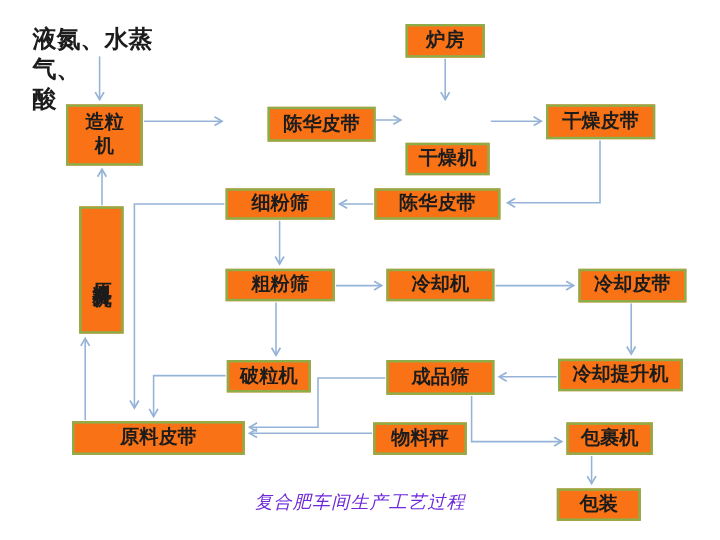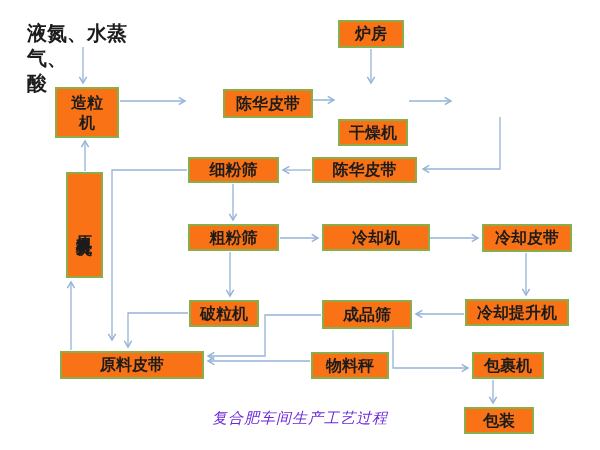--- a/index.html
+++ b/index.html
@@ -28,21 +28,21 @@
   
   .n-lufang            {left:338px;top:20px; width:66px; height:28px;}
   .n-zaoliji           {left:55px; top:87px; width:64px; height:51px;}
   .n-chenhuapidai      {left:189px;top:89px; width:90px; height:29px;margin-left:34px;}
   .n-ganzaoji          {left:338px;top:87px; width:70px; height:27px;margin-top:32px;}
   .n-ganzaopidai       {left:455px;top:87px; width:91px; height:29px;}
   .n-xifenshai         {left:188px;top:157px;width:91px; height:26px;}
   .n-ganzaotishengji   {left:312px;top:157px;width:105px;height:26px;}
   .n-yuanliaotishengji {left:66px; top:172px;width:37px; height:106px;}
   .n-cufenshai         {left:188px;top:224px;width:91px; height:27px;}
-  .n-lengqueji         {left:322px;top:224px;width:108px; height:27px;}
+  .n-lengqueji         {left:322px;top:224px;width:90px; height:27px;}
   .n-lengquepidai      {left:482px;top:224px;width:90px; height:28px;}
   .n-poliji            {left:189px;top:300px;width:70px; height:27px;}
   .n-chengpinshai      {left:322px;top:300px;width:90px; height:29px;}
   .n-lengquetishengji  {left:465px;top:299px;width:104px;height:27px;}
   .n-yuanliaopidai     {left:60px; top:351px;width:144px;height:28px;}
   .n-wuliaocheng       {left:311px;top:352px;width:78px; height:27px;}
   .n-baoguoji          {left:472px;top:352px;width:72px; height:27px;}
   .n-baozhuang         {left:464px;top:407px;width:70px; height:27px;}
 </style>
 </head>
@@ -82,20 +82,21 @@
   </svg>
 
   <div class="free-text" style="left:27px;top:21px;width:130px;">液氮、水蒸气、
 酸</div>
 
   <div class="node n-lufang">炉房</div>
   <div class="node n-zaoliji">造粒
 机</div>
   <div class="node n-chenhuapidai">陈华皮带</div>
   <div class="node n-ganzaoji">干燥机</div>
+  <div class="node n-ganzaopidai">干燥皮带</div>
   <div class="node n-xifenshai">细粉筛</div>
   <div class="node n-ganzaotishengji">陈华皮带</div>
   <div class="node v n-yuanliaotishengji">原料提升机</div>
   <div class="node n-cufenshai">粗粉筛</div>
   <div class="node n-lengqueji">冷却机</div>
   <div class="node n-lengquepidai">冷却皮带</div>
   <div class="node n-poliji">破粒机</div>
   <div class="node n-chengpinshai">成品筛</div>
   <div class="node n-lengquetishengji">冷却提升机</div>
   <div class="node n-yuanliaopidai">原料皮带</div>

